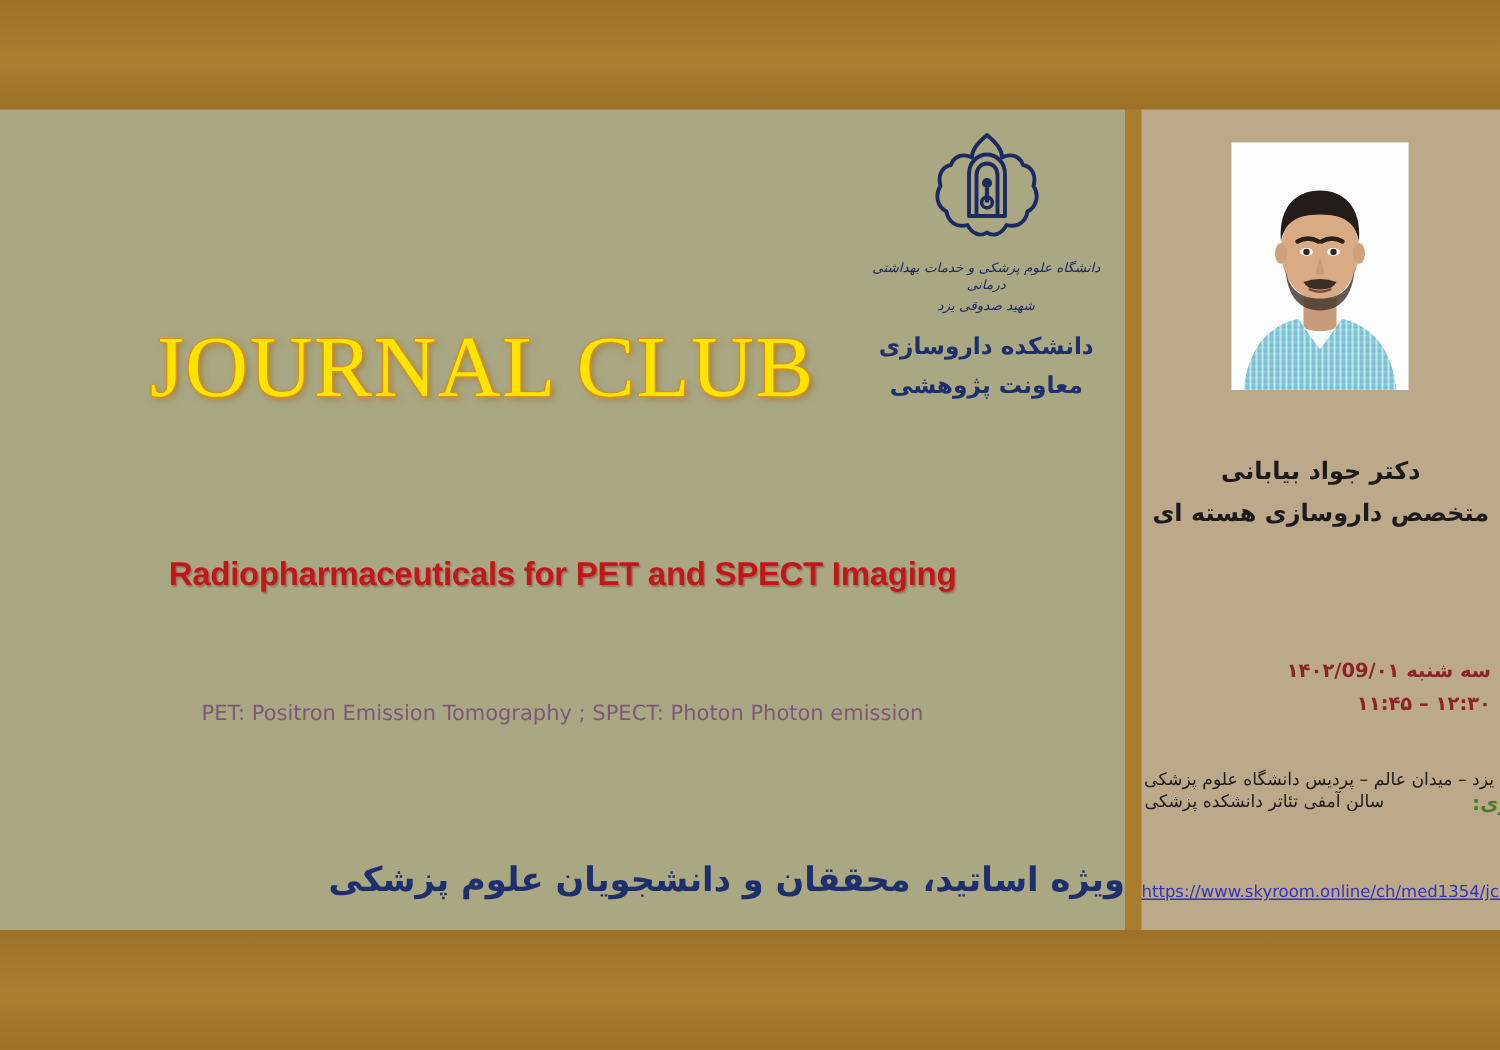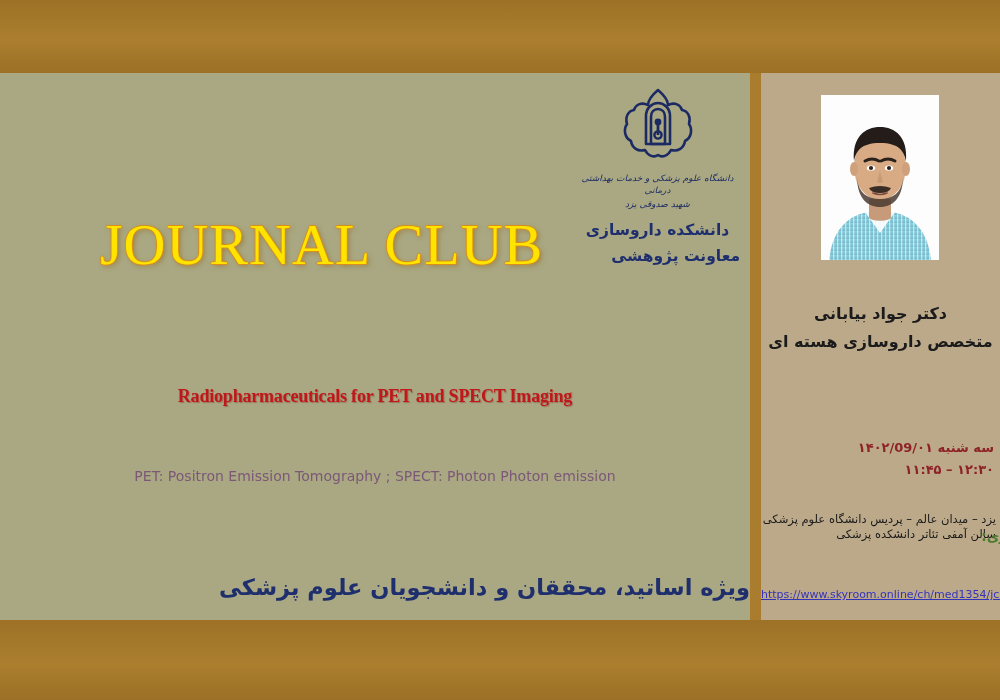--- a/index.html
+++ b/index.html
@@ -76,25 +76,25 @@
       -1px 0 0 #d98f1a,
        0 1px 0 #d98f1a,
        0 -1px 0 #d98f1a,
        2px 2px 5px rgba(150,90,10,0.55);
     white-space: nowrap;
   }
 
   .talk-title {
     position: absolute;
     left: 0;
-    top: 386px;
+    top: 370px;
     width: 750px;
     text-align: center;
-    font-family: Liberation Serif, serif;
-    font-size: 18px;
+    font-family: Liberation Sans, sans-serif;
+    font-size: 22px;
     font-weight: bold;
     letter-spacing: -0.2px;
     color: #c0181a;
     text-shadow: 1px 1px 1px rgba(120,20,20,0.35);
     white-space: nowrap;
   }
 
   .talk-subtitle {
     position: absolute;
     left: 0;
@@ -207,21 +207,21 @@
     font-size: 13.5px;
     white-space: nowrap;
   }
   .venue-label  { top: 489px; }
   .online-label { top: 528px; padding-left: 36px; }
 
   .venue-addr {
     position: absolute;
     left: 763px;
     width: 233px;
-    text-align: right;
+    text-align: left;
     direction: rtl;
     font-family: "DejaVu Sans", "Liberation Sans", sans-serif;
     color: #1b1b1b;
     font-size: 11.5px;
     line-height: 1.35;
     white-space: nowrap;
   }
   .venue-addr-1 { top: 512px; }
   .venue-addr-2 { top: 527px; }
 
@@ -284,21 +284,21 @@
         <g fill="#1c2a63">
           <circle cx="42" cy="36" r="3.4"></circle>
           <rect x="40.6" y="39" width="2.8" height="10"></rect>
           <path d="M38.4 49 a3.6 3.6 0 1 0 7.2 0 a3.6 3.6 0 1 0 -7.2 0" fill="none" stroke="#1c2a63" stroke-width="2.4"></path>
         </g>
       </svg>
     </span>
     <span class="logo-script">دانشگاه علوم پزشکی و خدمات بهداشتی درمانی</span>
     <span class="logo-script">شهید صدوقی یزد</span>
     <span class="logo-sub">دانشکده داروسازی</span>
-    <span class="logo-sub" style="margin-top:2px;text-align:right;">معاونت پژوهشی</span>
+    <span class="logo-sub" style="margin-top:2px;">معاونت پژوهشی</span>
   </div>
 
   <div class="photo-frame">
     <svg width="118" height="165" viewBox="0 0 118 165" aria-hidden="true">
       <defs>
         <linearGradient id="shirt" x1="0" y1="0" x2="0" y2="1">
           <stop offset="0%" stop-color="#8fd0de"></stop>
           <stop offset="100%" stop-color="#6fb9cc"></stop>
         </linearGradient>
         <pattern id="stripes" width="4" height="4" patternUnits="userSpaceOnUse">

